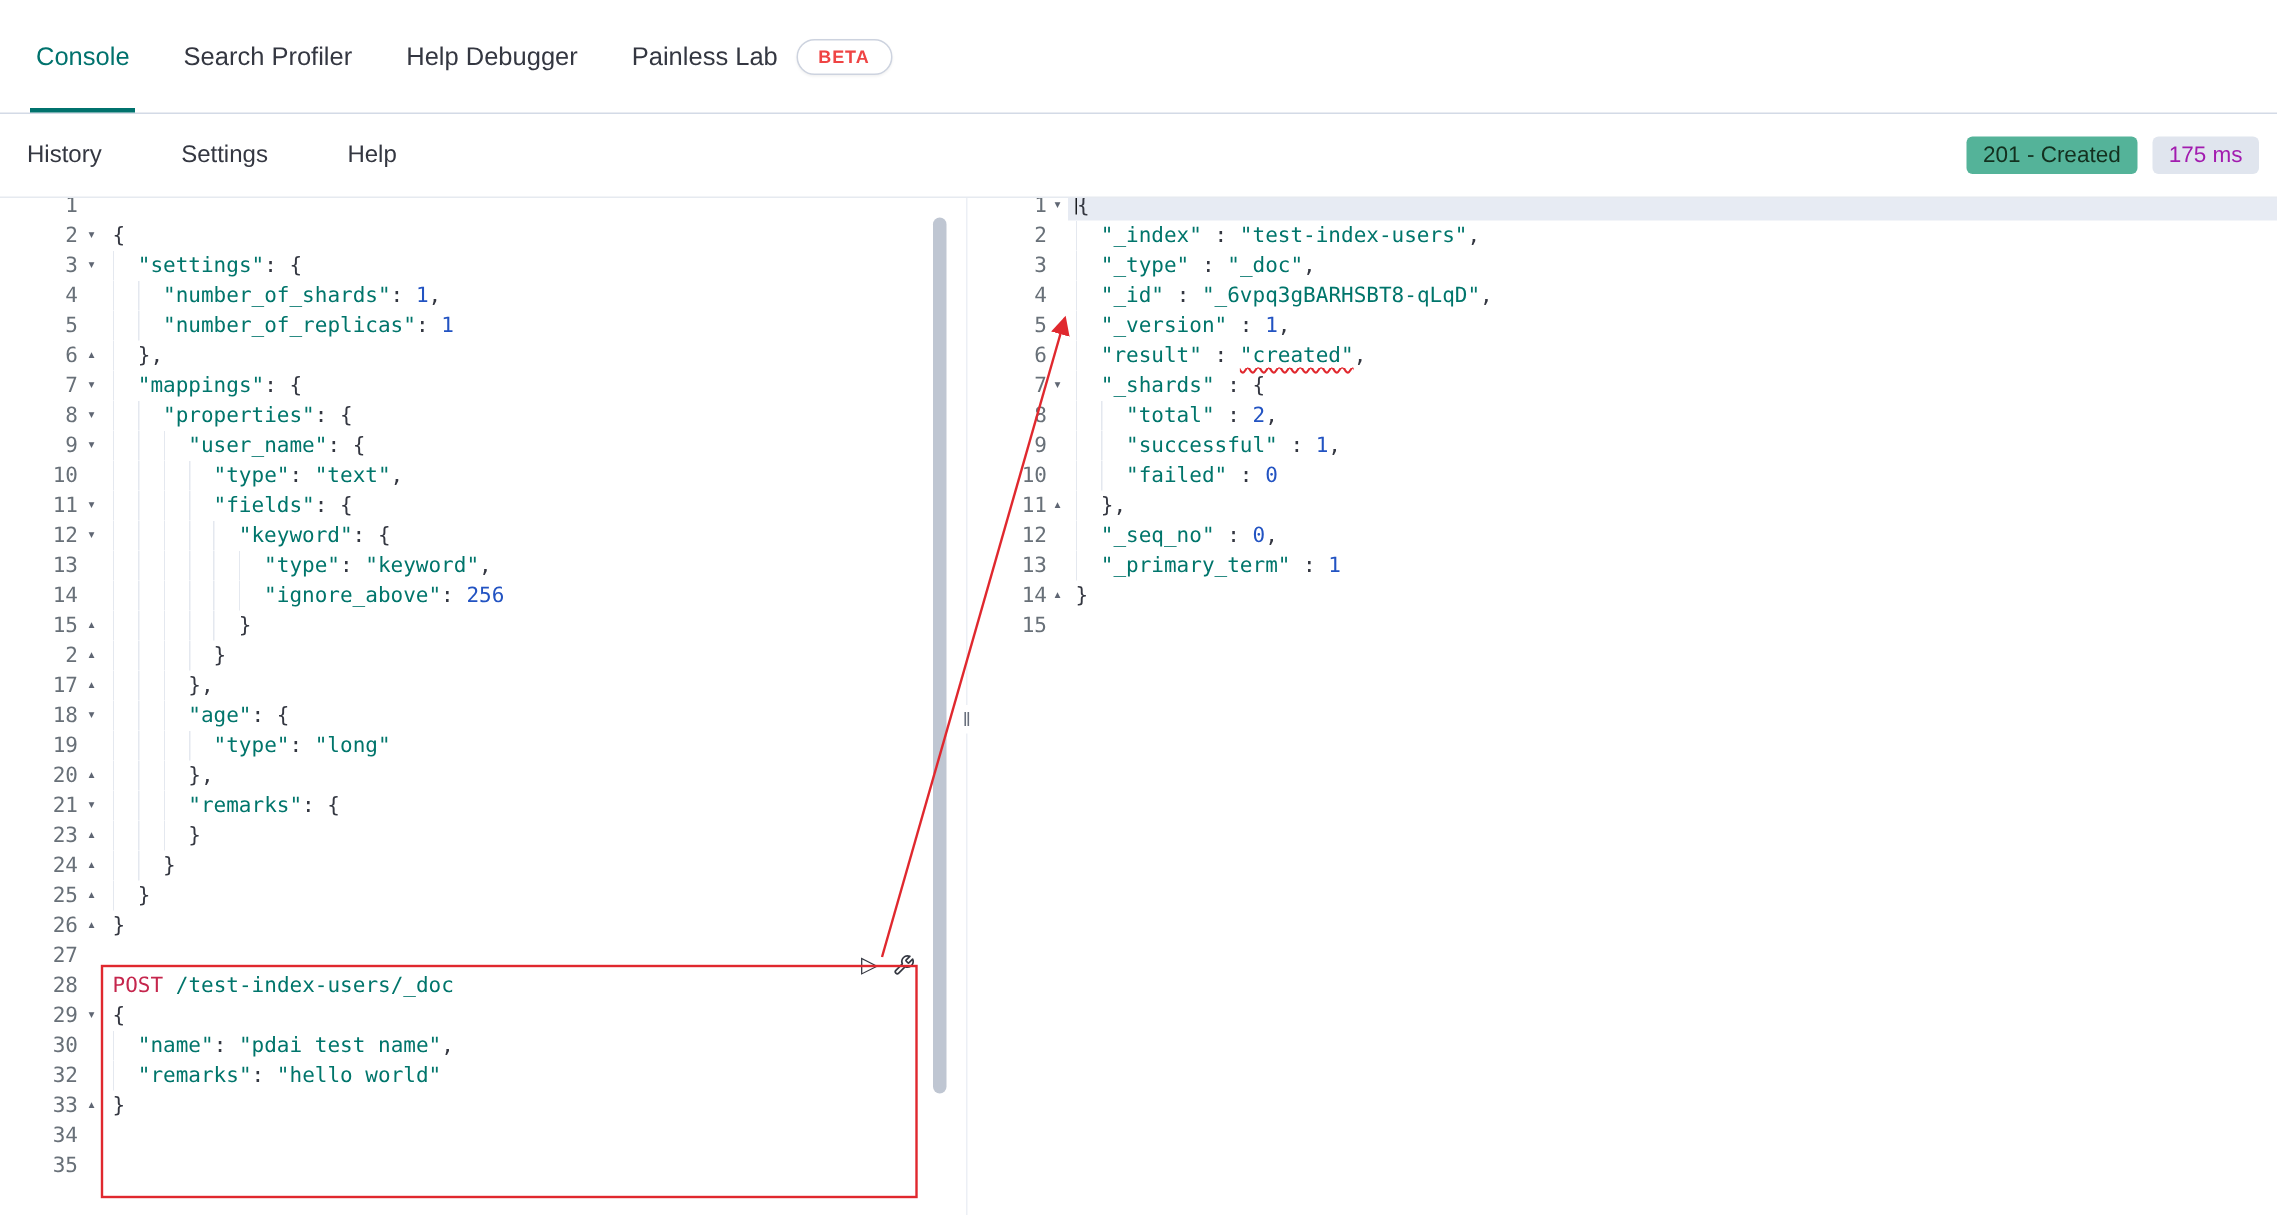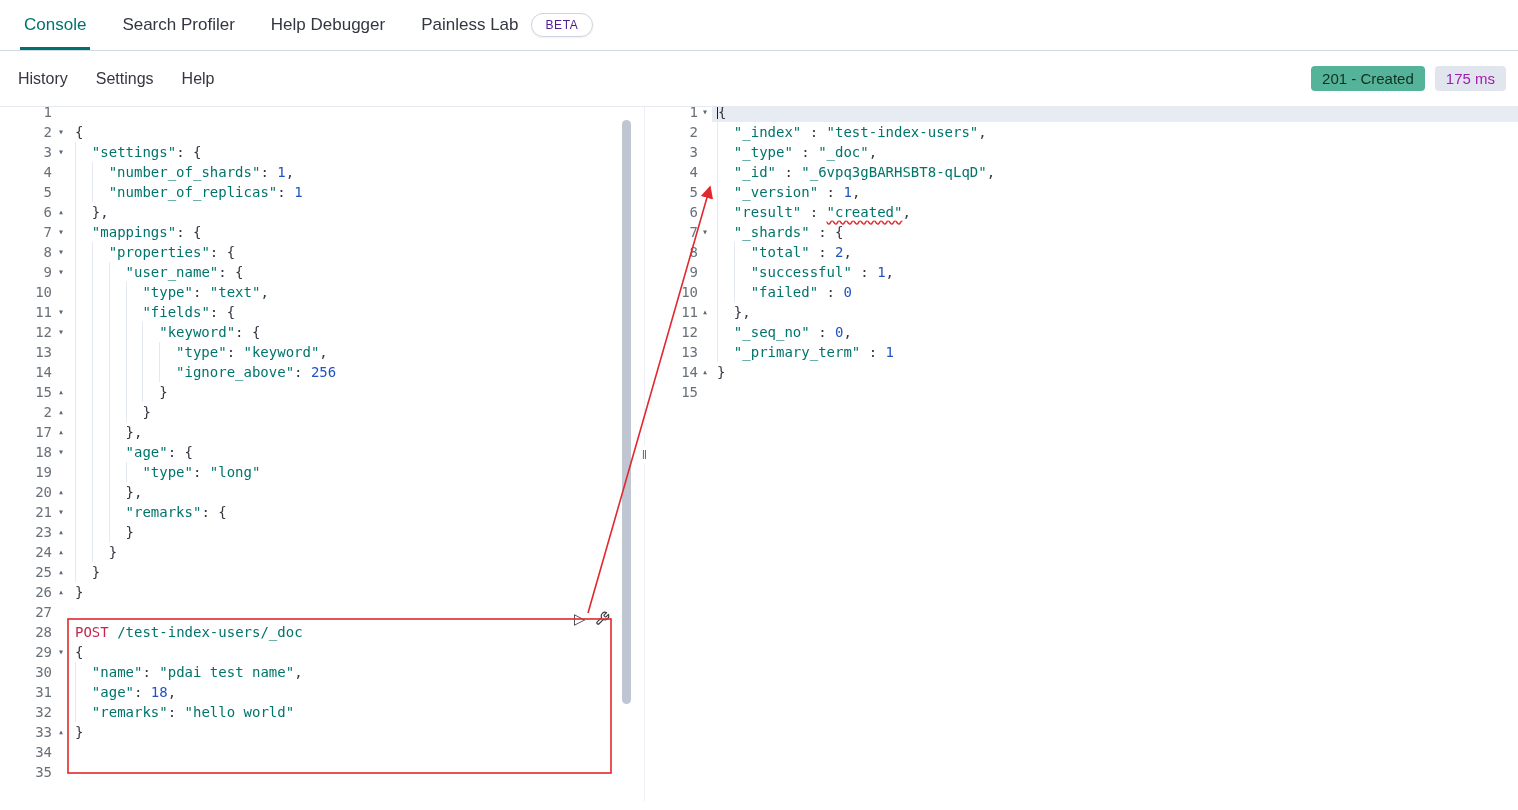--- a/index.html
+++ b/index.html
@@ -6,27 +6,27 @@
     --c-method:#c5264d; --c-str:#00756b; --c-num:#2253c2; --c-punct:#343741;
     --c-annot:#e0282e; --c-active:#00726d; --c-border:#d3dae6;
   }
   *{box-sizing:border-box;}
   html,body{margin:0;padding:0;}
   body{
     width:1518px;height:810px;overflow:hidden;background:#fff;
     font-family:"Liberation Sans",sans-serif;color:#343741;
   }
   
-  .header{height:51px;border-bottom:1px solid var(--c-border);display:flex;align-items:stretch;padding:0 6px;background:#fff;}
+  .header{height:76px;border-bottom:1px solid var(--c-border);display:flex;align-items:stretch;padding:0 6px;background:#fff;}
   .tab{display:flex;align-items:center;padding:0 18px;font-size:17px;color:#343741;position:relative;cursor:pointer;white-space:nowrap;}
   .tab.active{color:var(--c-active);}
   .tab.active::after{content:"";position:absolute;left:14px;right:14px;bottom:0;height:3px;background:var(--c-active);}
-  .beta-pill{margin-left:12px;border:1px solid #cdd3df;border-radius:16px;padding:4px 14px;font-size:12px;font-weight:400;letter-spacing:.6px;color:#4c1d95;background:#fff;box-shadow:0 1px 2px rgba(0,0,0,.06);}
+  .beta-pill{margin-left:12px;border:1px solid #cdd3df;border-radius:16px;padding:4px 14px;font-size:12px;font-weight:700;letter-spacing:.6px;color:#ef4444;background:#fff;box-shadow:0 1px 2px rgba(0,0,0,.06);}
   
-  .toolbar{height:55px;display:flex;align-items:center;padding:0 12px 0 18px;background:#fff;}
+  .toolbar{height:55px;display:flex;align-items:center;padding:0 12px 0 18px;background:#fff;gap:25px;}
   .menu-item{font-size:16px;margin-right:28px;cursor:pointer;}
   .badges{margin-left:auto;display:flex;gap:10px;align-items:center;}
   .badge{height:25px;display:flex;align-items:center;padding:0 11px;border-radius:4px;font-size:15px;white-space:nowrap;}
   .badge.green{background:#54b399;color:#13301f;}
   .badge.gray{background:#e0e5ee;color:#a21caf;}
   
   .main{position:relative;height:695px;display:flex;border-top:1px solid #e6eaf0;overflow:hidden;}
   .pane{overflow:hidden;position:relative;background:#fff;}
   .pane-left{width:636px;}
   .pane-right{flex:1;}
@@ -112,21 +112,20 @@
         <div class="row"><span class="gutter">20</span><span class="fold">▴</span><span class="codeline"><span class="ig"></span><span class="ig"></span><span class="ig"></span><span class="tok-punct">},</span></span></div>
         <div class="row"><span class="gutter">21</span><span class="fold">▾</span><span class="codeline"><span class="ig"></span><span class="ig"></span><span class="ig"></span><span class="tok-key">"remarks"</span><span class="tok-punct">: {</span></span></div>
         <div class="row"><span class="gutter">23</span><span class="fold">▴</span><span class="codeline"><span class="ig"></span><span class="ig"></span><span class="ig"></span><span class="tok-punct">}</span></span></div>
         <div class="row"><span class="gutter">24</span><span class="fold">▴</span><span class="codeline"><span class="ig"></span><span class="ig"></span><span class="tok-punct">}</span></span></div>
         <div class="row"><span class="gutter">25</span><span class="fold">▴</span><span class="codeline"><span class="ig"></span><span class="tok-punct">}</span></span></div>
         <div class="row"><span class="gutter">26</span><span class="fold">▴</span><span class="codeline"><span class="tok-punct">}</span></span></div>
         <div class="row"><span class="gutter">27</span><span class="fold"></span><span class="codeline"></span></div>
         <div class="row"><span class="gutter">28</span><span class="fold"></span><span class="codeline"><span class="tok-method">POST</span><span class="tok-plain"> </span><span class="tok-url">/test-index-users/_doc</span></span></div>
         <div class="row"><span class="gutter">29</span><span class="fold">▾</span><span class="codeline"><span class="tok-punct">{</span></span></div>
         <div class="row"><span class="gutter">30</span><span class="fold"></span><span class="codeline"><span class="ig"></span><span class="tok-key">"name"</span><span class="tok-punct">: </span><span class="tok-str">"pdai test name"</span><span class="tok-punct">,</span></span></div>
-        <div class="row"><span class="gutter">31</span><span class="fold"></span><span class="codeline"><span class="ig"></span><span class="tok-key">"age"</span><span class="tok-punct">: </span><span class="tok-num">18</span><span class="tok-punct">,</span></span></div>
         <div class="row"><span class="gutter">32</span><span class="fold"></span><span class="codeline"><span class="ig"></span><span class="tok-key">"remarks"</span><span class="tok-punct">: </span><span class="tok-str">"hello world"</span></span></div>
         <div class="row"><span class="gutter">33</span><span class="fold">▴</span><span class="codeline"><span class="tok-punct">}</span></span></div>
         <div class="row"><span class="gutter">34</span><span class="fold"></span><span class="codeline"></span></div>
         <div class="row"><span class="gutter">35</span><span class="fold"></span><span class="codeline"></span></div>
       </div>
   </div>
 
   <div class="divider">
     <span class="grip">‖</span>
   </div>

